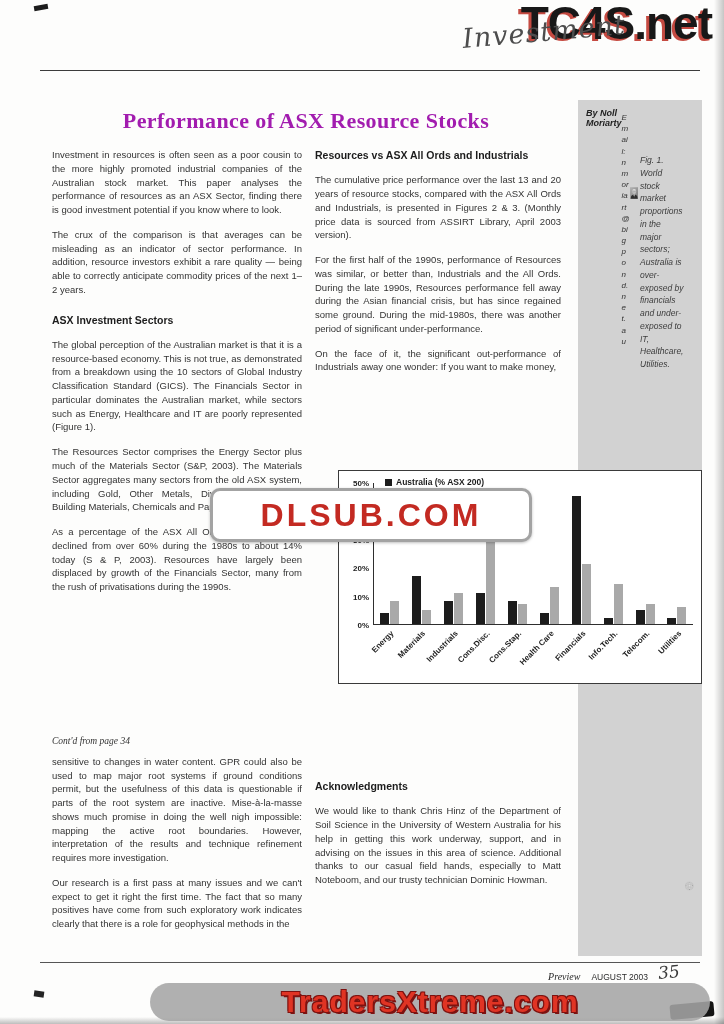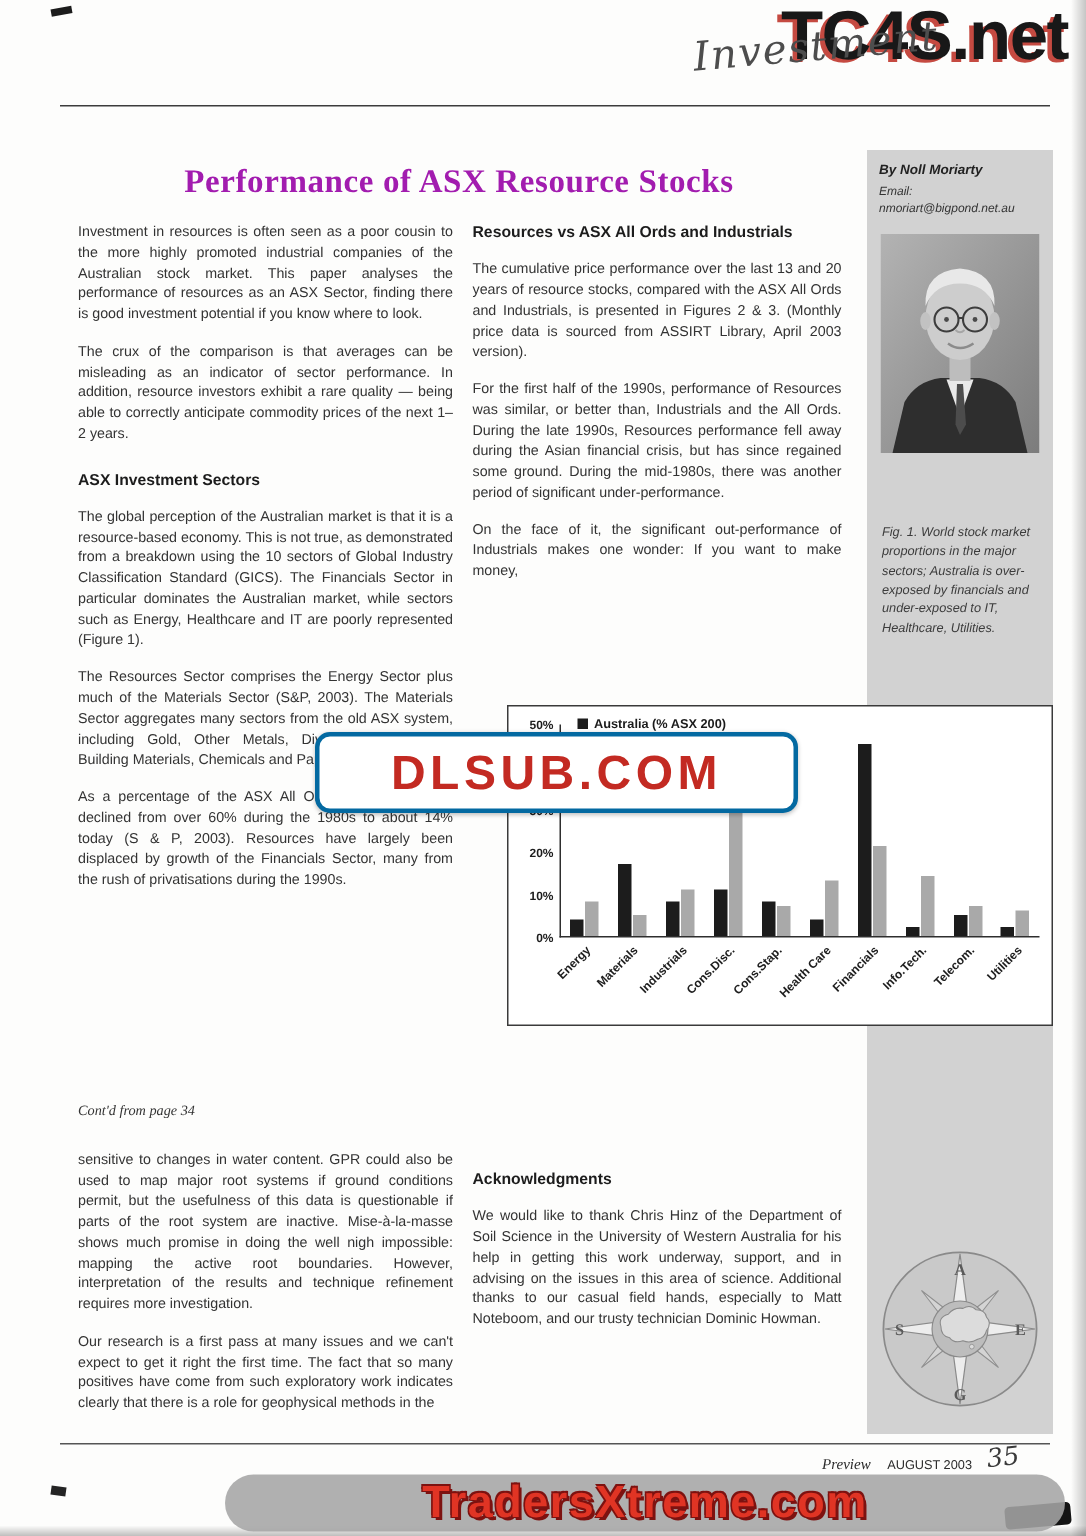--- a/index.html
+++ b/index.html
@@ -14,39 +14,39 @@
   .mark-bl{position:absolute;left:34px;top:991px;width:10px;height:6px;background:#242424;transform:rotate(8deg)}
   .mark-br{position:absolute;right:10px;bottom:6px;width:44px;height:15px;background:#141414;border-radius:3px;transform:rotate(-5deg);z-index:61}
 
   .rule{position:absolute;height:1px;background:#3c3c3c}
   .rule-top{left:40px;top:70px;width:660px}
   .rule-footer{left:40px;top:962px;width:660px;background:#555}
 
   
   .wm-script{position:absolute;right:98px;top:16px;font-family:"DejaVu Serif",serif;font-style:italic;font-size:27px;color:#4d4d4d;transform:rotate(-5deg);z-index:31;letter-spacing:1px}
   .wm-logo{position:absolute;right:12px;top:-4px;font-size:46px;font-weight:800;color:#181818;letter-spacing:-1px;text-shadow:-3px 2px 0 rgba(187,42,32,.85);z-index:30}
-  .wm-badge{position:absolute;left:210px;top:488px;width:322px;height:54px;background:#ffffff;border:3px solid #0369a1;border-radius:10px;display:flex;align-items:center;justify-content:center;z-index:40;box-shadow:0 1px 3px rgba(0,0,0,.25)}
+  .wm-badge{position:absolute;left:210px;top:488px;width:322px;height:54px;background:#ffffff;border:3px solid #a3a3a3;border-radius:10px;display:flex;align-items:center;justify-content:center;z-index:40;box-shadow:0 1px 3px rgba(0,0,0,.25)}
   .wm-badge span{font-size:32px;font-weight:800;letter-spacing:3px;color:#c32a22}
   .wm-banner{position:absolute;left:150px;top:983px;width:560px;height:38px;background:rgba(165,165,165,.88);border-radius:19px;display:flex;align-items:center;justify-content:center;z-index:62}
   .wm-banner span{font-size:30px;font-weight:800;letter-spacing:1px;color:#e03424;text-shadow:2px 2px 0 #7d1210,-1px -1px 0 #7d1210,1px -1px 0 #7d1210,-1px 1px 0 #7d1210}
 
   
   .title{position:absolute;left:52px;top:108px;width:508px;text-align:center;font-family:"Liberation Serif",serif;font-weight:600;font-size:22px;color:#a21caf;letter-spacing:.4px}
   .col{position:absolute;color:#333;font-size:9.5px;line-height:1.45;text-align:justify}
   .col-left{left:52px;top:148px;width:250px}
   .col-right{left:315px;top:148px;width:246px}
   .col h3{font-size:10.5px;color:#1c1c1c;text-align:left;margin:0 0 10px}
   .col h3.h-later{margin-top:16px}
   .col p{margin-bottom:11px}
-  .contd{font-family:"Liberation Serif",serif;font-style:italic;font-size:9.5px;color:#333;margin-bottom:18px;text-align:left}
+  .contd{font-family:"Liberation Serif",serif;font-style:italic;font-size:9.5px;color:#333;margin-bottom:6px;text-align:left}
   .col-bl{left:52px;top:735px;width:250px}
   .col-br{left:315px;top:763px;width:246px}
 
   
-  .sidebar{position:absolute;left:578px;top:100px;width:124px;height:856px;background:#d2d2d2;z-index:1;display:flex;flex-direction:column;padding:8px 8px 10px}
+  .sidebar{position:absolute;left:578px;top:100px;width:124px;height:856px;background:#d2d2d2;z-index:1;display:flex;flex-direction:row;padding:8px 8px 10px}
   .byline-name{font-size:9px;font-weight:bold;font-style:italic;color:#222}
   .byline-email{font-size:8px;font-style:italic;color:#333;margin-top:4px;line-height:1.4;word-break:break-all}
   .portrait{margin:12px auto 0;width:106px;height:146px;display:block}
   .fig-caption{margin-top:46px;font-size:8.5px;font-style:italic;color:#3c3c3c;line-height:1.5;padding:0 2px}
   .aseg{margin:auto auto 6px;display:block}
 
   
   .chart-box{position:absolute;left:338px;top:470px;width:364px;height:214px;background:#fff;border:1px solid #3a3a3a;z-index:5}
   .ytick{position:absolute;left:0;width:30px;text-align:right;font-size:8px;font-weight:bold;color:#1d1d1d}
   .bars{position:absolute;left:34px;right:8px;top:12px;height:142px;display:flex;align-items:flex-end;justify-content:space-around;border-left:1px solid #2e2e2e;border-bottom:1px solid #2e2e2e}
@@ -87,21 +87,21 @@
     <h3 class="h-later">ASX Investment Sectors</h3>
     <p>The global perception of the Australian market is that it is a resource-based economy. This is not true, as demonstrated from a breakdown using the 10 sectors of Global Industry Classification Standard (GICS). The Financials Sector in particular dominates the Australian market, while sectors such as Energy, Healthcare and IT are poorly represented (Figure 1).</p>
     <p>The Resources Sector comprises the Energy Sector plus much of the Materials Sector (S&amp;P, 2003). The Materials Sector aggregates many sectors from the old ASX system, including Gold, Other Metals, Diversified Resources, Building Materials, Chemicals and Paper.</p>
     <p>As a percentage of the ASX All Ords, Resources have declined from over 60% during the 1980s to about 14% today (S &amp; P, 2003). Resources have largely been displaced by growth of the Financials Sector, many from the rush of privatisations during the 1990s.</p>
   </div>
 
   <div class="col col-right">
     <h3>Resources vs ASX All Ords and Industrials</h3>
     <p>The cumulative price performance over the last 13 and 20 years of resource stocks, compared with the ASX All Ords and Industrials, is presented in Figures 2 &amp; 3. (Monthly price data is sourced from ASSIRT Library, April 2003 version).</p>
     <p>For the first half of the 1990s, performance of Resources was similar, or better than, Industrials and the All Ords. During the late 1990s, Resources performance fell away during the Asian financial crisis, but has since regained some ground. During the mid-1980s, there was another period of significant under-performance.</p>
-    <p>On the face of it, the significant out-performance of Industrials makes one wonder: If you want to make money,</p>
+    <p>On the face of it, the significant out-performance of Industrials away one wonder: If you want to make money,</p>
   </div>
 
   <div class="sidebar">
     <div class="byline-name">By Noll Moriarty</div>
     <div class="byline-email">
       <span>Email:</span><br>
       <span>nmoriart@bigpond.net.au</span>
     </div>
 
     <svg class="portrait" viewBox="0 0 106 146" xmlns="http://www.w3.org/2000/svg">

